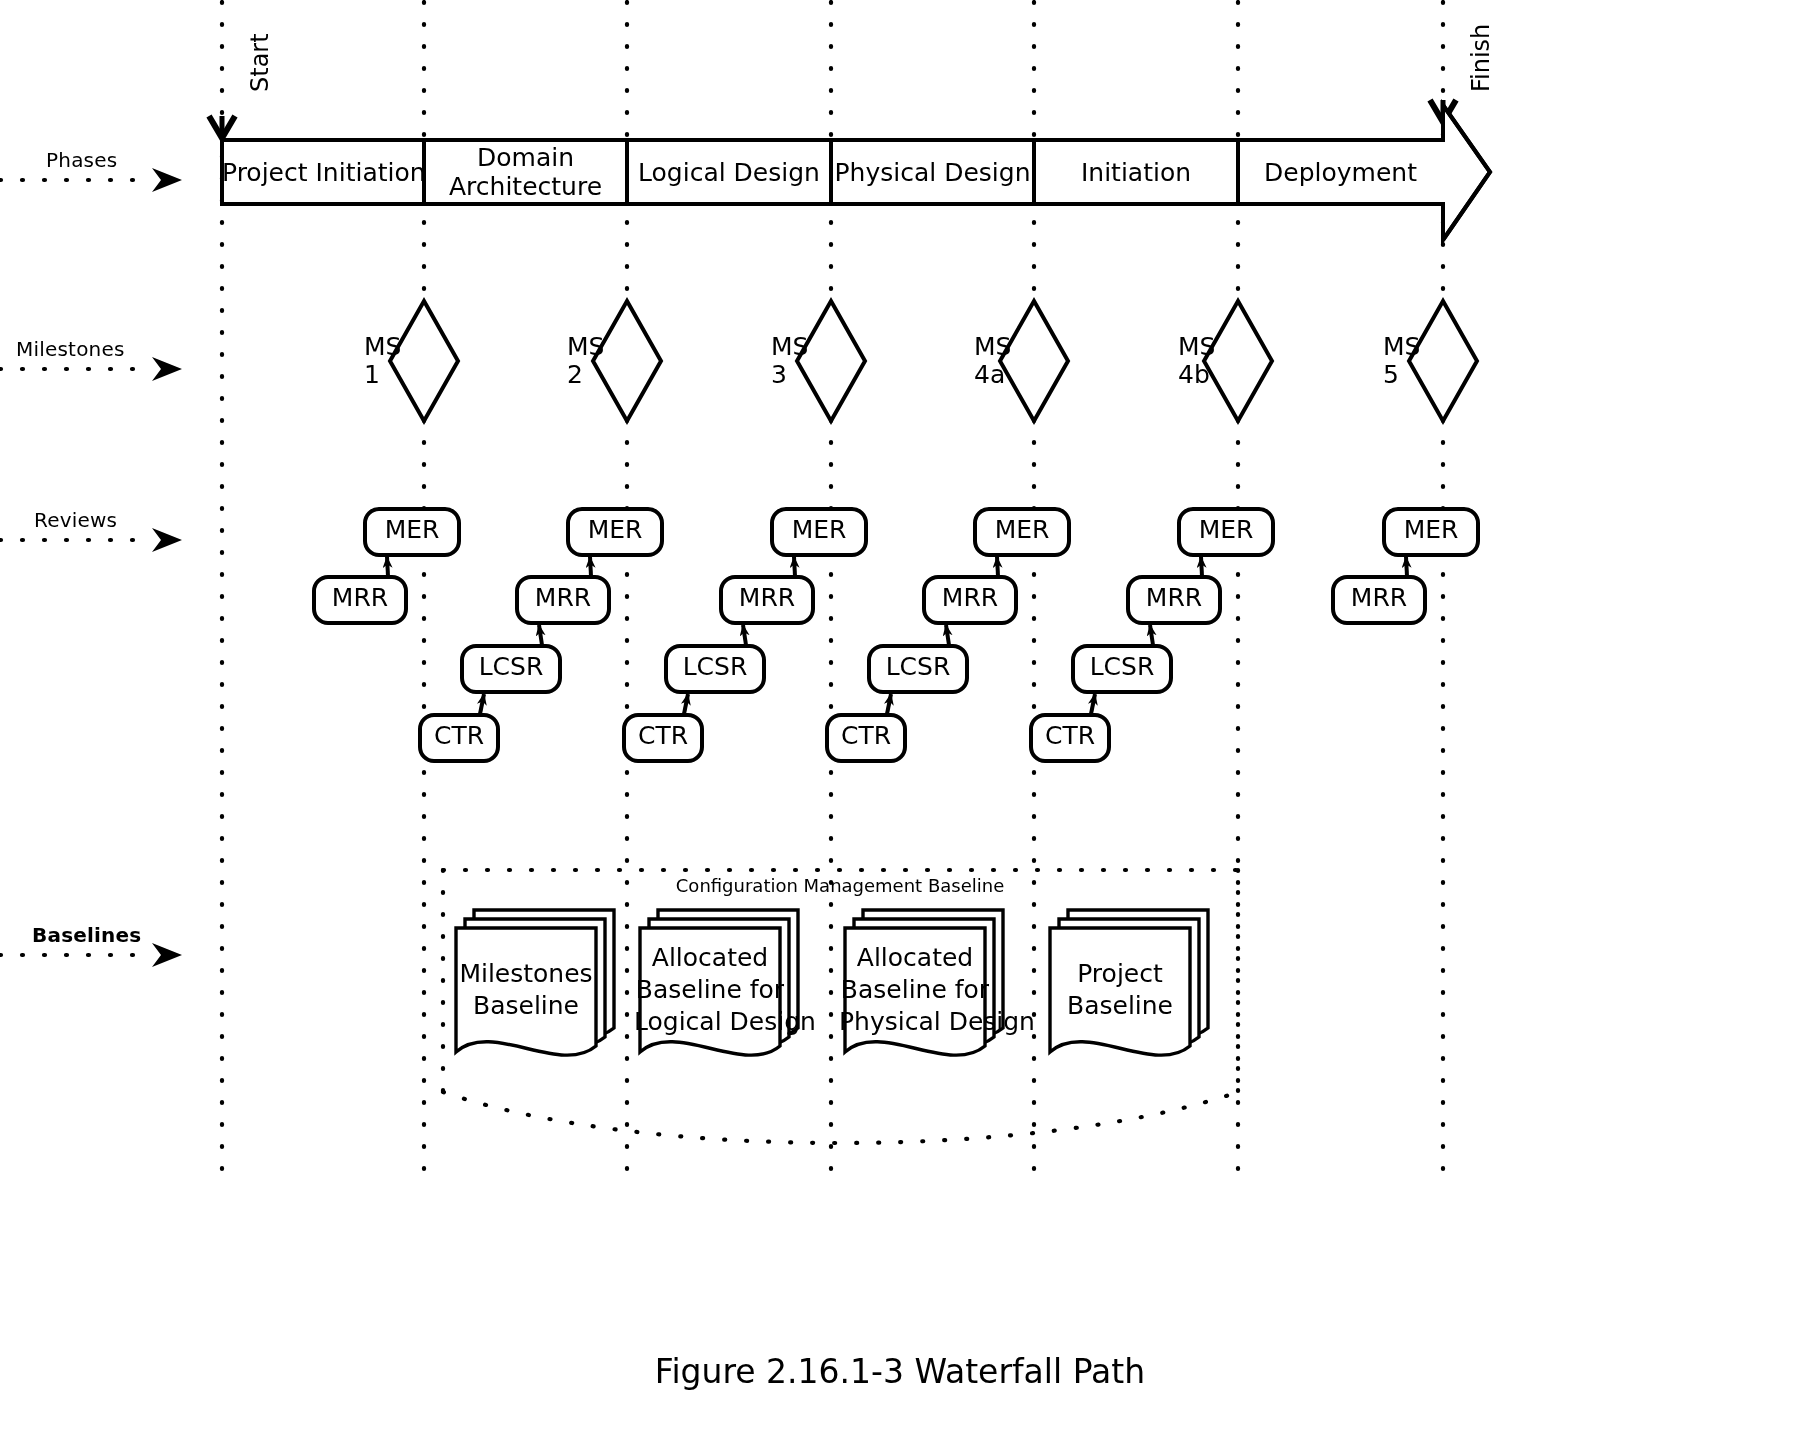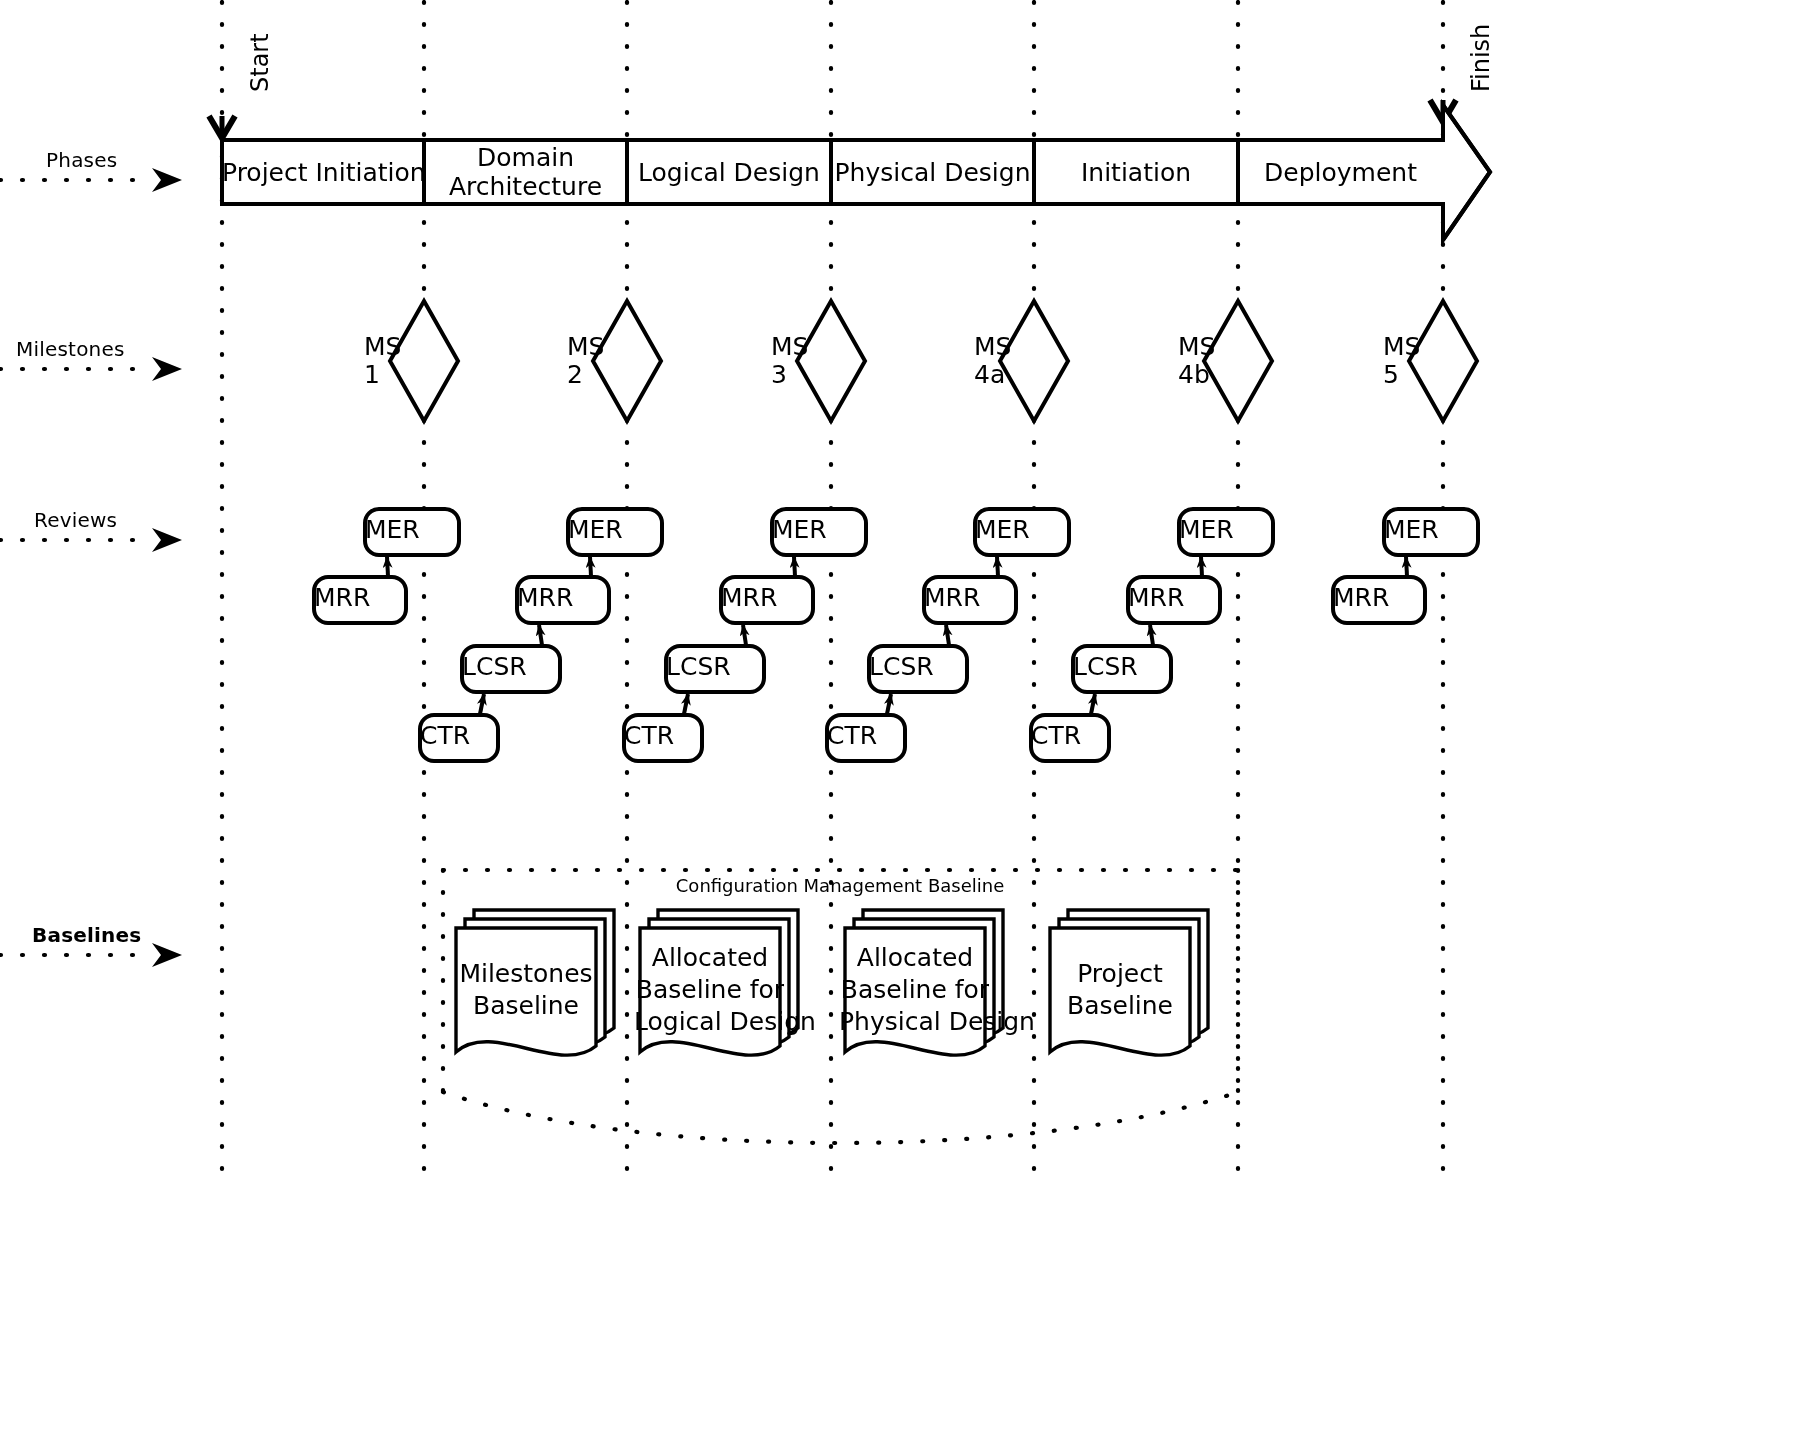--- a/index.html
+++ b/index.html
@@ -8,21 +8,21 @@
     font-family:"DejaVu Sans","Liberation Sans",sans-serif;
     color:#000000;
   }
   #stage{position:absolute;left:0;top:0;width:1800px;height:1434px;}
   svg.layer{position:absolute;left:0;top:0;width:1800px;height:1434px;overflow:visible;}
   .lbl{position:absolute;white-space:pre;color:#000;}
   .row-label{font-size:20px;letter-spacing:.2px;}
   .tick-label{font-size:24px;}
   .phase-label{font-size:25px;text-align:center;line-height:1.15;}
   .ms-text{font-size:25px;text-align:left;line-height:1.12;}
-  .rev-text{font-size:25px;}
+  .rev-text{font-size:25px;text-align:center;}
   .doc-text{font-size:25px;text-align:center;line-height:1.28;}
   .cm-title{font-size:18px;text-align:center;}
   .caption{font-size:33px;text-align:center;width:100%;}
   .rot{transform-origin:left top;transform:rotate(-90deg);}
 </style>
 </head>
 <body>
 
 <div id="stage">
 
@@ -186,13 +186,14 @@
       <div class="lbl doc-text" style="left: 450px; top: 958px; width: 152px;"><div>Milestones</div><div>Baseline</div></div>
       <div class="lbl doc-text" style="left: 634px; top: 942px; width: 152px;"><div>Allocated</div><div>Baseline for</div><div>Logical Design</div></div>
       <div class="lbl doc-text" style="left: 839px; top: 942px; width: 152px;"><div>Allocated</div><div>Baseline for</div><div>Physical Design</div></div>
       <div class="lbl doc-text" style="left: 1044px; top: 958px; width: 152px;"><div>Project</div><div>Baseline</div></div>
       <div class="lbl row-label" style="left: 46px; top: 148px;">Phases</div>
       <div class="lbl row-label" style="left: 16px; top: 337px;">Milestones</div>
       <div class="lbl row-label" style="left: 34px; top: 508px;">Reviews</div>
       <div class="lbl row-label" style="left: 32px; top: 923px; font-weight: bold;">Baselines</div>
     </div>
 
+  <div class="lbl caption" style="left:0;top:1352px;">Figure 2.16.1-3 Waterfall Path</div>
 </div>
 
 </body></html>

